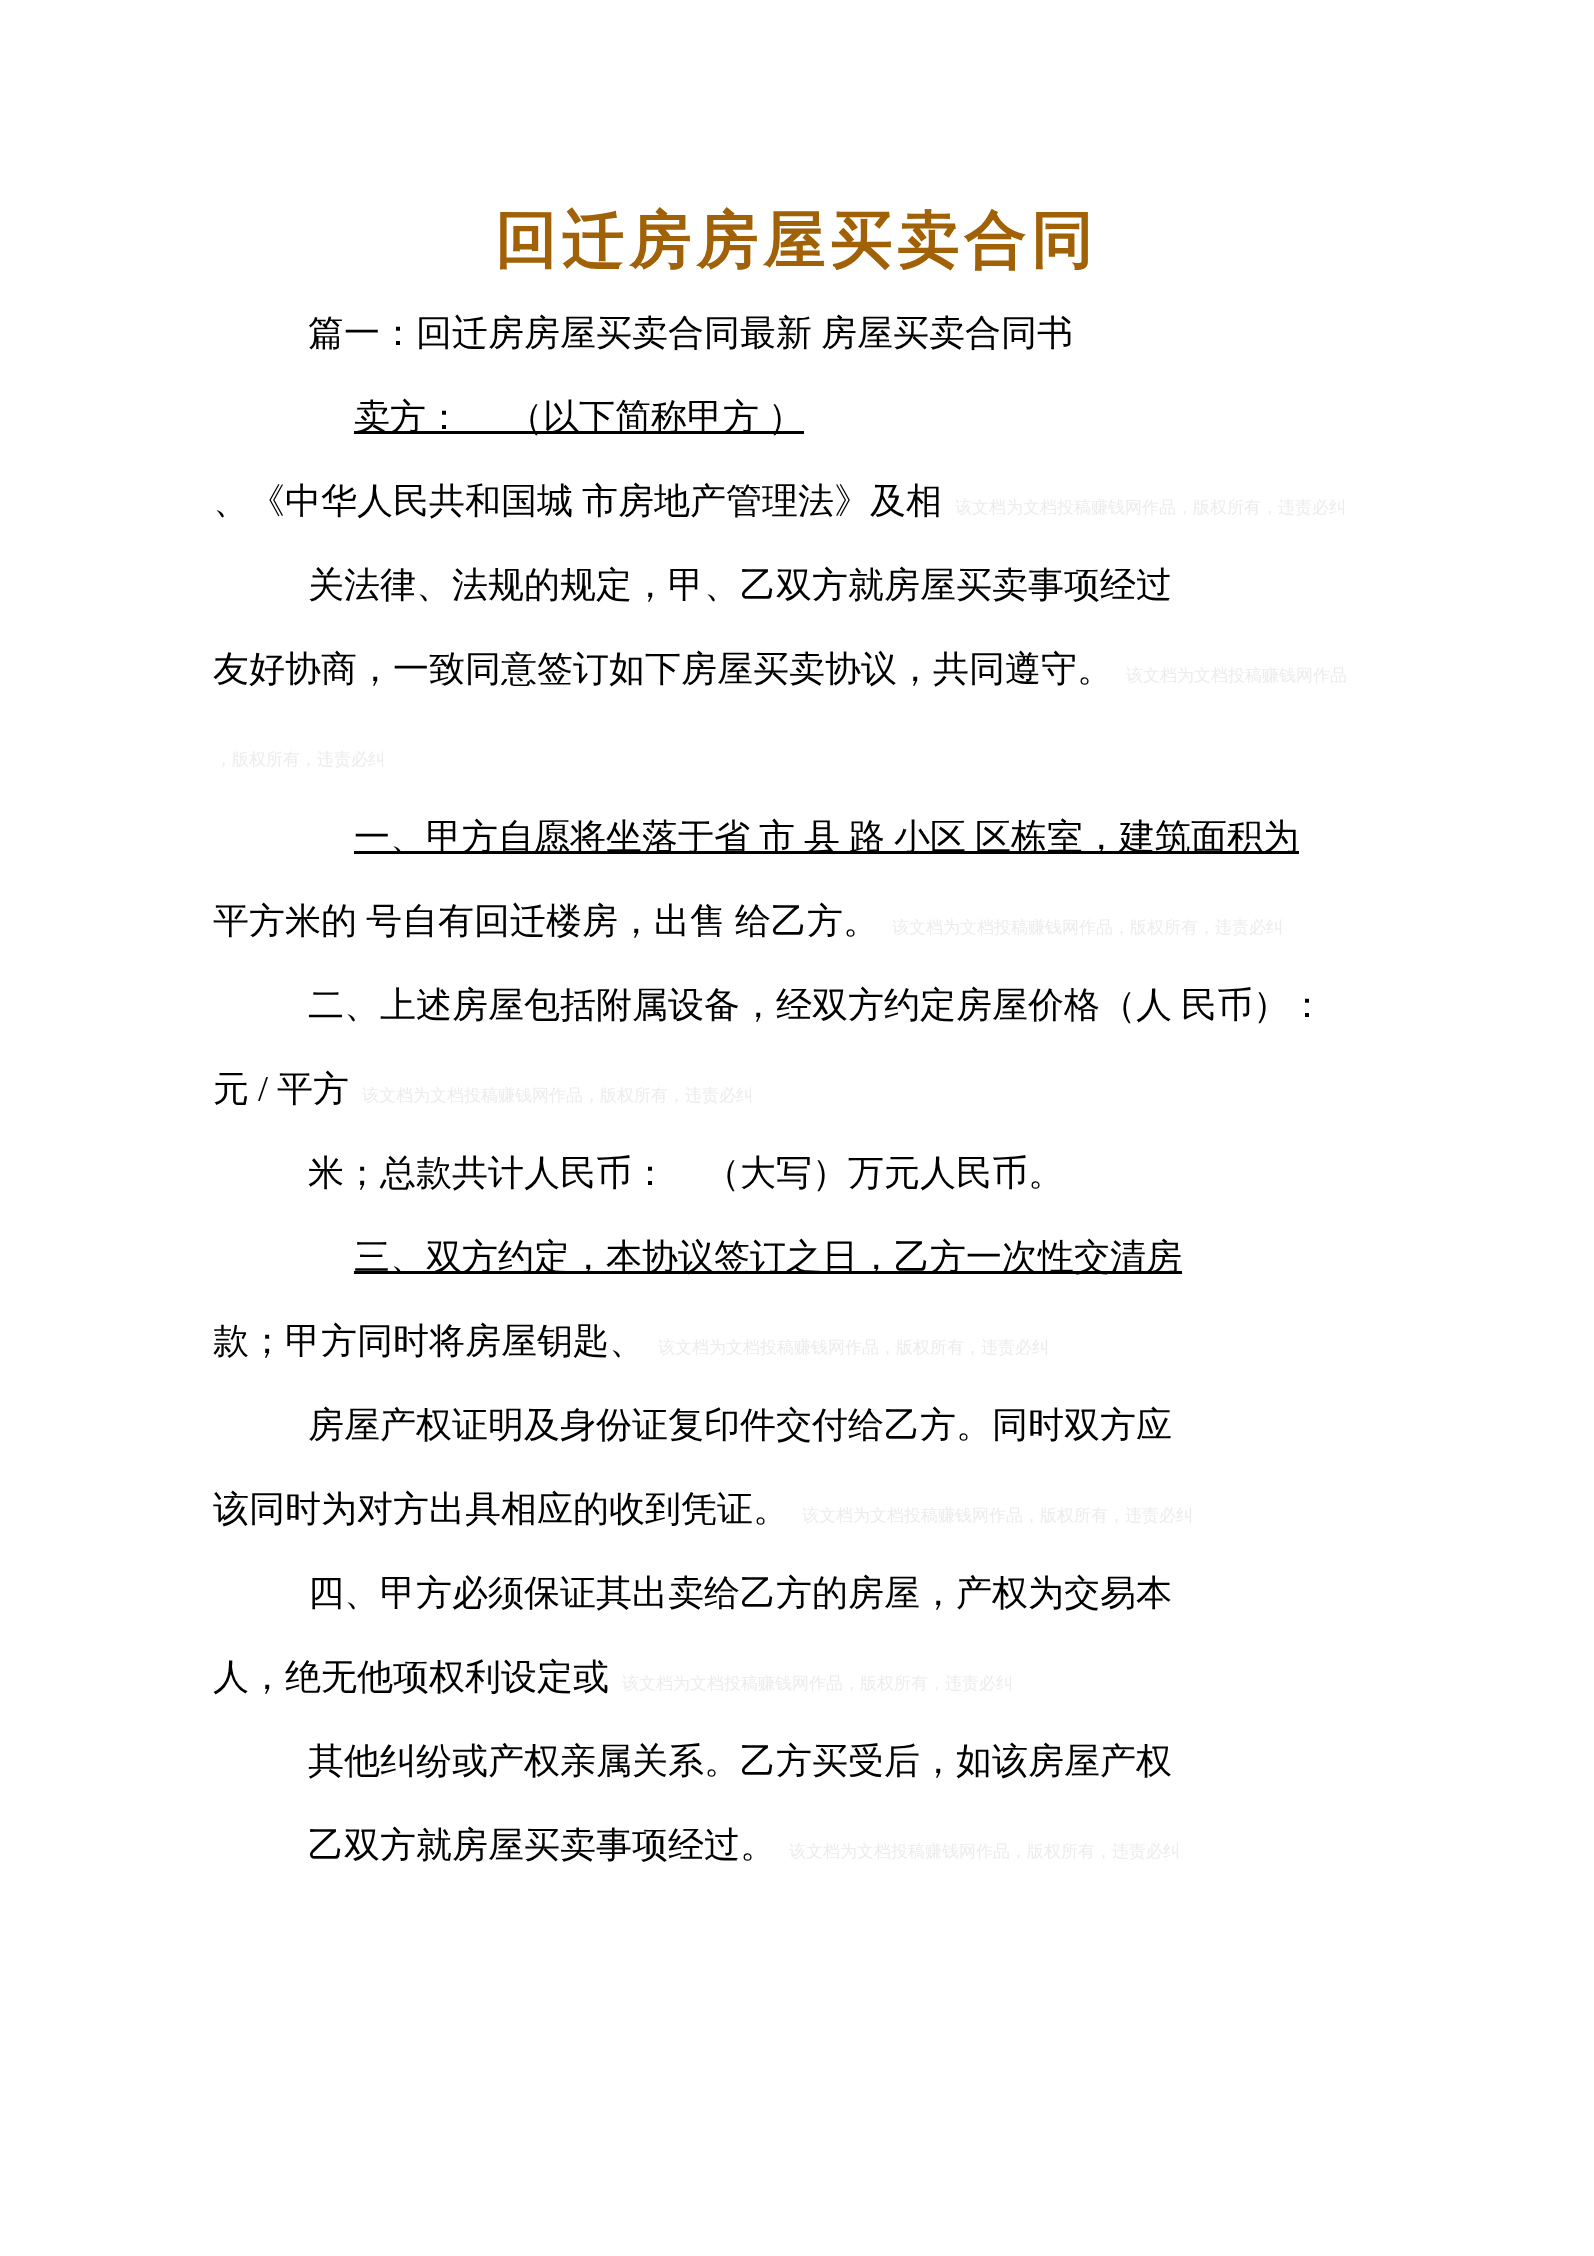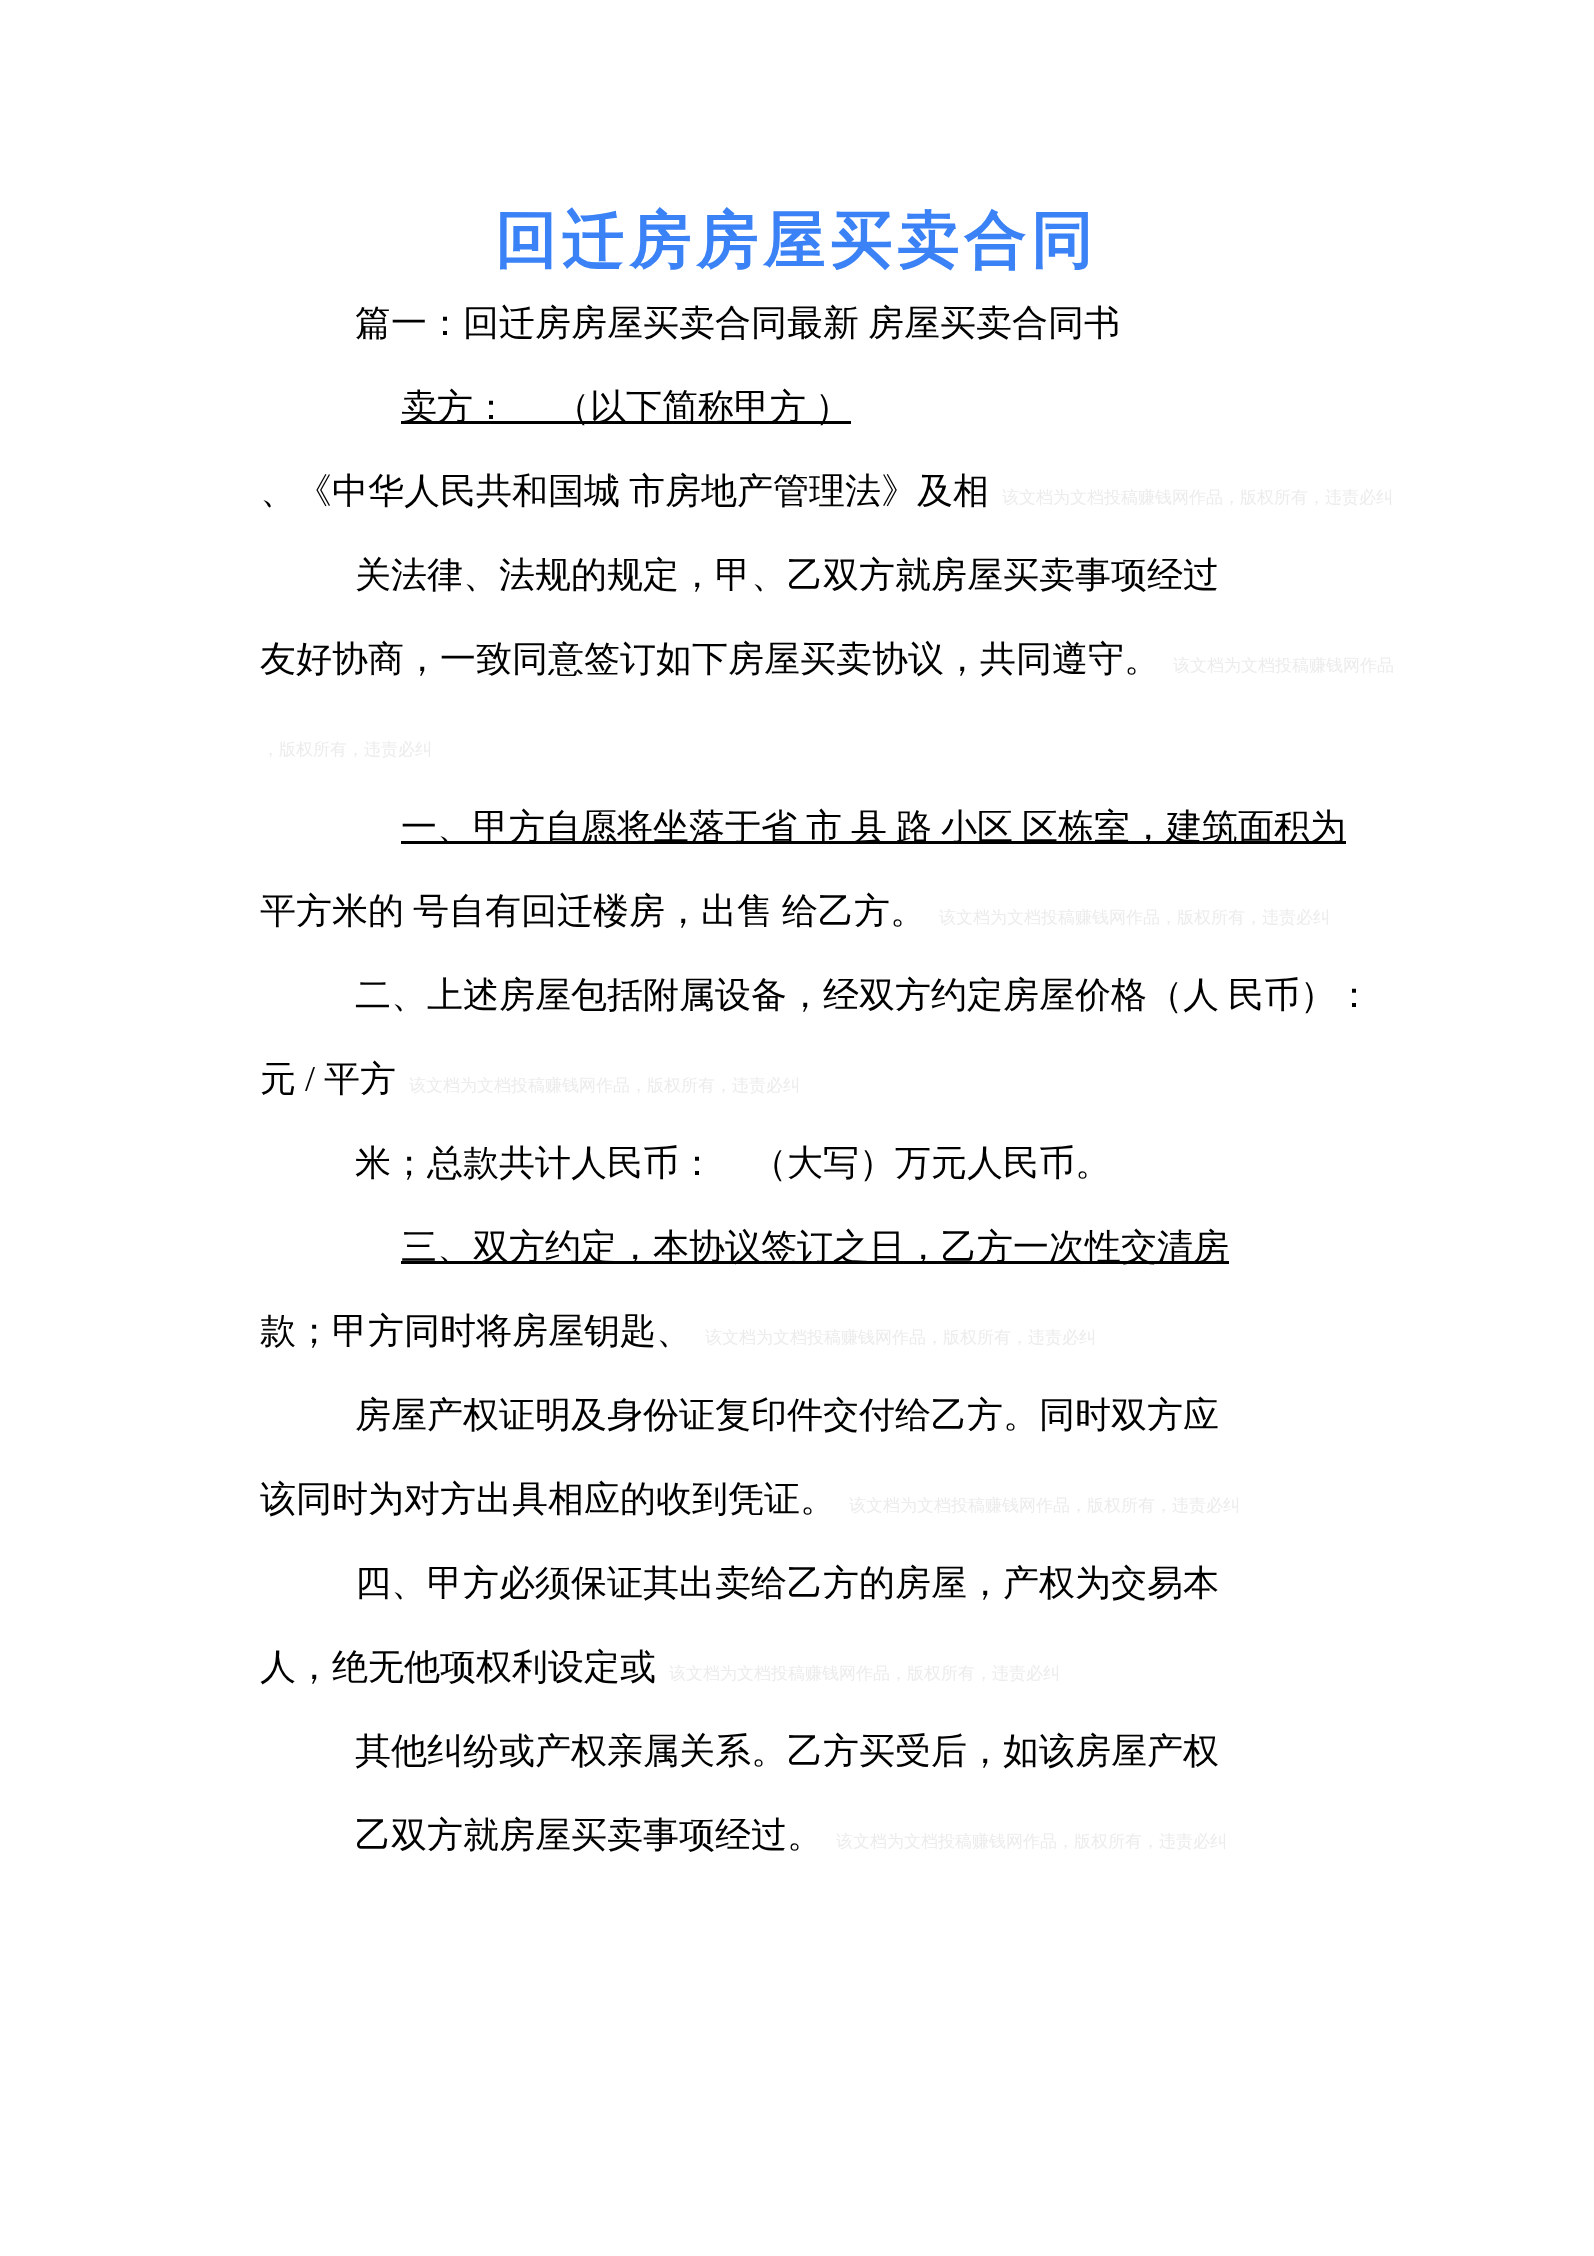--- a/index.html
+++ b/index.html
@@ -24,29 +24,28 @@
     position: absolute;
     top: 204px;
     left: 0;
     right: 0;
     text-align: center;
     font-family: "Liberation Sans", "DejaVu Sans", sans-serif;
     font-weight: bold;
     font-size: 62px;
     line-height: 72px;
     letter-spacing: 5px;
-    color: #3b82f6;
+    color: #a16207;
     white-space: pre;
   }
   .doc-body {
     position: absolute;
-    top: 281px;
+    top: 291px;
     left: 213px;
     width: 1210px;
-    margin-left: 47px;
   }
   .line {
     height: 84px;
     line-height: 84px;
     font-size: 36px;
     white-space: pre;
     color: #000000;
   }
   .line.ind0 { padding-left: 0; }
   .line.ind1 { padding-left: 95px; }

